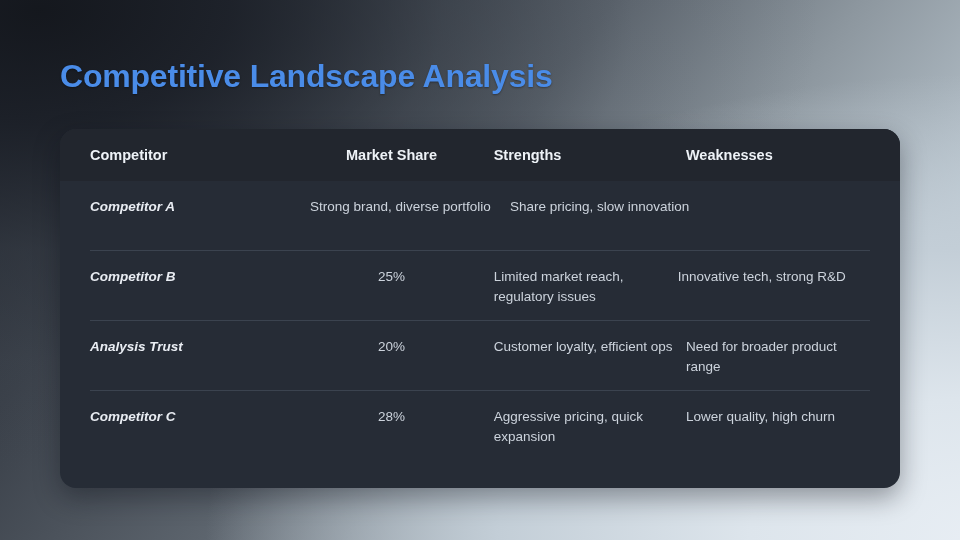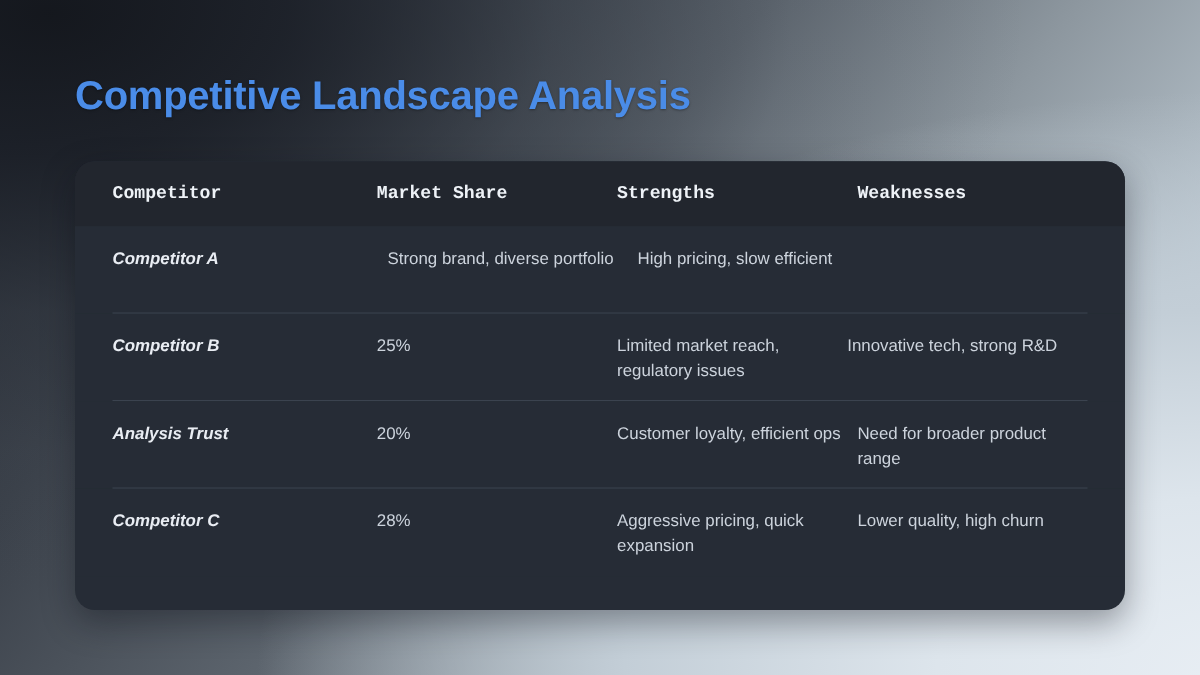--- a/index.html
+++ b/index.html
@@ -63,21 +63,20 @@
   #header-row {
     height: 52px;
     align-items: center;
     background: #22262e;
   }
   #header-row .cell {
     font-size: 14.5px;
     font-weight: bold;
     color: #eef2f7;
     line-height: 1.25;
-    font-family: Liberation Mono, monospace;
   }
 
   
   .data-row {
     height: 70px;
     align-items: flex-start;
     padding-top: 16px;
     background: #262c36;
   }
   .data-row .sep {
@@ -87,21 +86,21 @@
     bottom: 0;
     height: 1px;
     background: #3b434f;
   }
 
   .cell {
     box-sizing: border-box;
     padding-right: 12px;
   }
   .col-name   { width: 220px; }
-  .col-share  { width: 200px; }
+  .col-share  { width: 200px; text-align: center; }
   .col-str    { width: 200px; }
   .col-weak   { width: 192px; padding-right: 0; }
 
   .cell-name {
     font-size: 13.5px;
     font-weight: bold;
     color: #e9edf3;
     line-height: 1.45;
     font-style: italic;
   }
@@ -124,21 +123,21 @@
     <div class="row" id="header-row">
       <div class="cell col-name">Competitor</div>
       <div class="cell col-share">Market Share</div>
       <div class="cell col-str">Strengths</div>
       <div class="cell col-weak">Weaknesses</div>
     </div>
 
     <div class="row data-row">
       <div class="cell col-name cell-name">Competitor A</div>
       <div class="cell col-str cell-text">Strong brand, diverse portfolio</div>
-      <div class="cell col-weak cell-text">High pricing, slow efficient</div>
+      <div class="cell col-weak cell-text">Share pricing, slow innovation</div>
       <div class="sep"></div>
     </div>
 
     <div class="row data-row">
       <div class="cell col-name cell-name">Competitor B</div>
       <div class="cell col-share cell-text">25%</div>
       <div class="cell col-weak cell-text">Limited market reach, regulatory issues</div>
       <div class="cell col-str cell-text">Innovative tech, strong R&amp;D</div>
       <div class="sep"></div>
     </div>

